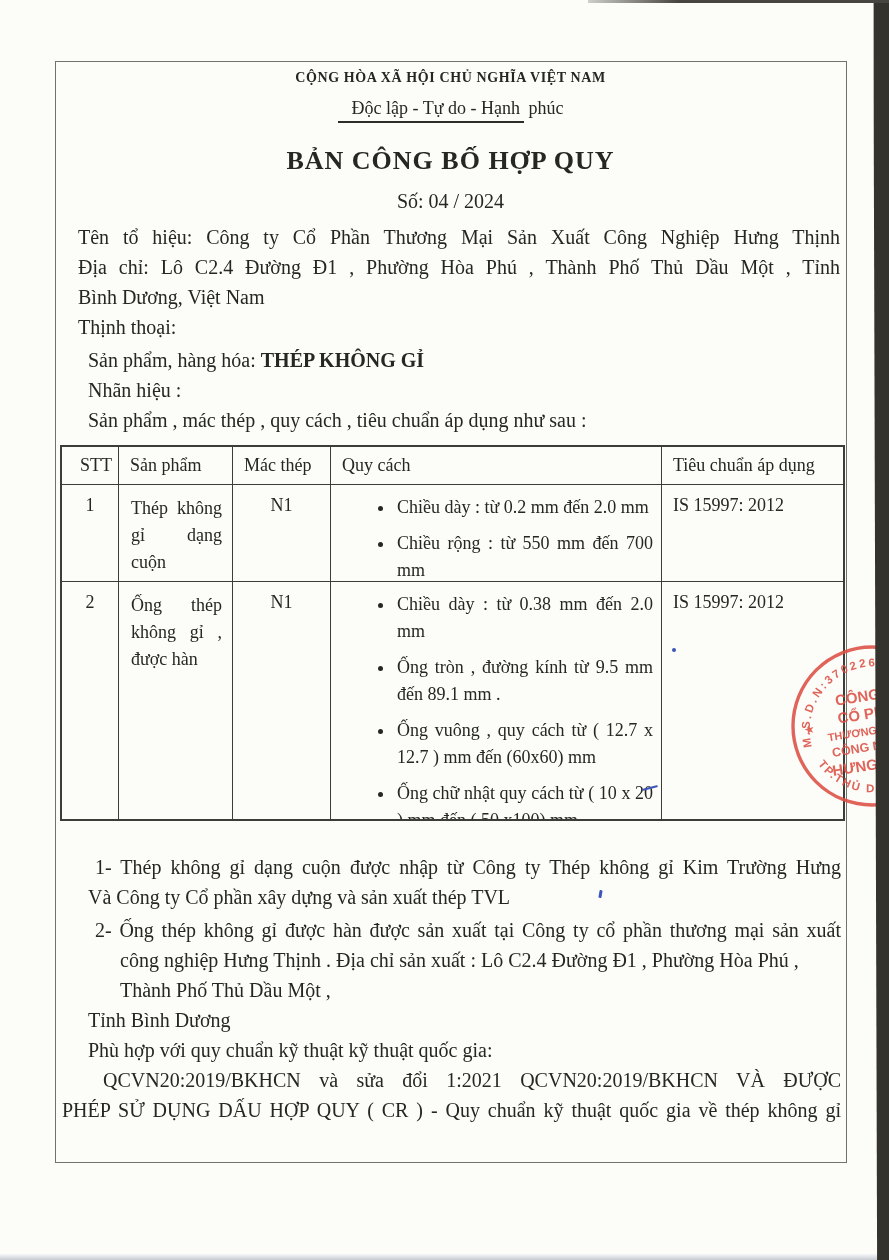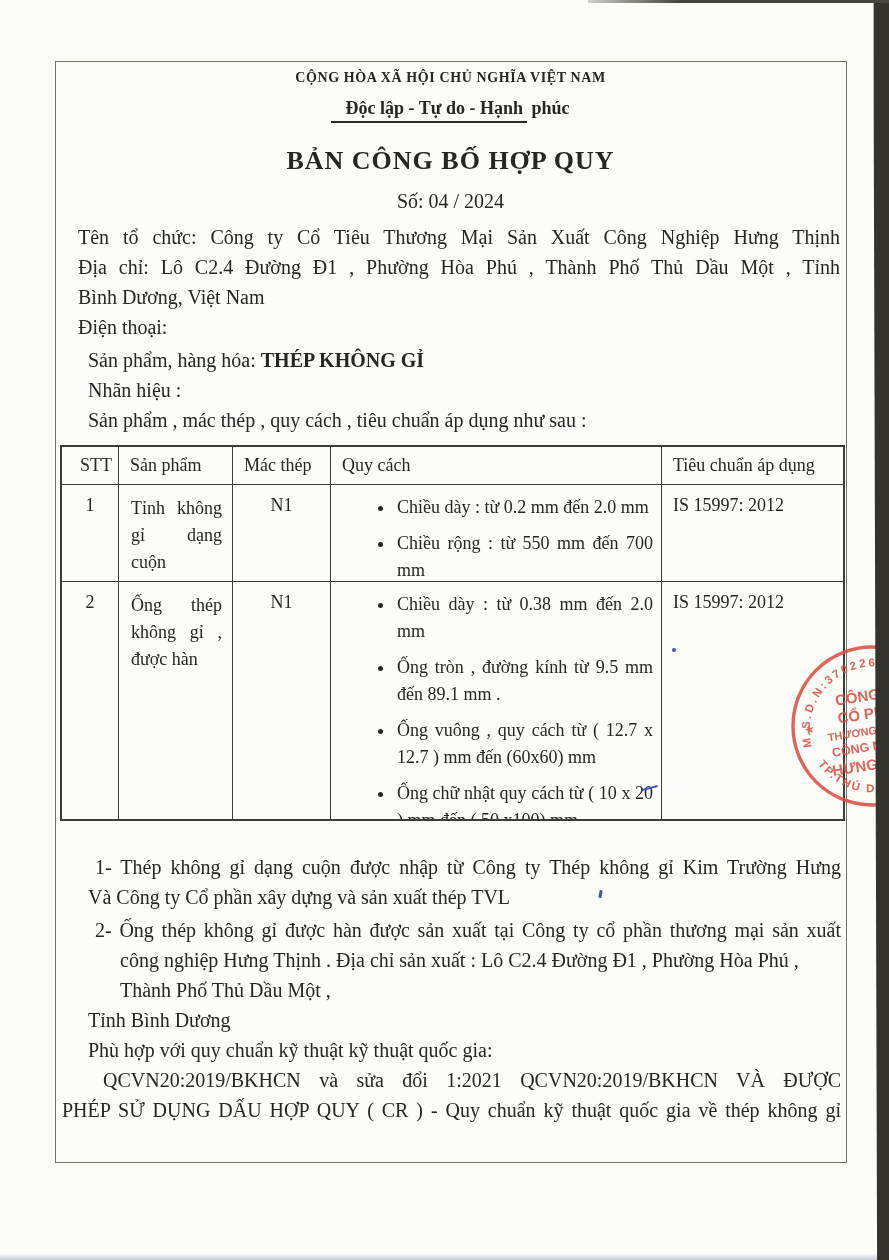--- a/index.html
+++ b/index.html
@@ -15,21 +15,21 @@
     position:absolute;left:55px;top:61px;width:790px;height:1100px;
     border:1.5px solid #72726c;background:transparent;z-index:1;
   }
   .center{text-align:center;}
   .hdr-country{
     position:absolute;left:55px;top:70px;width:791px;
     font-size:14px;font-weight:bold;letter-spacing:.6px;z-index:5;text-align:center;
   }
   .hdr-motto{
     position:absolute;left:55px;top:98px;width:791px;font-size:18px;
-    font-weight:bold;z-index:5;
+    font-weight:normal;z-index:5;
   }
   .hdr-motto .u{
     display:inline-block;border-bottom:2.5px solid #2c2c28;
     padding:0 4px 2px 14px;
   }
   .hdr-title{
     position:absolute;left:55px;top:146px;width:791px;
     font-size:26px;font-weight:bold;letter-spacing:1px;z-index:5;
   }
   .hdr-number{
@@ -112,39 +112,39 @@
 <body>
 
 <div class="frame"></div>
 
 <div class="hdr-country center">CỘNG HÒA XÃ HỘI CHỦ NGHĨA VIỆT NAM</div>
 <div class="hdr-motto center"><span class="u">Độc lập - Tự do - Hạnh</span><span> phúc</span></div>
 <div class="hdr-title center">BẢN CÔNG BỐ HỢP QUY</div>
 <div class="hdr-number center">Số: 04 / 2024</div>
 
 <div class="intro">
-  <div class="jline">Tên tổ chức: Công ty Cổ Tiêu Thương Mại Sản Xuất Công Nghiệp Hưng Thịnh</div>
+  <div class="jline">Tên tổ hiệu: Công ty Cổ Phần Thương Mại Sản Xuất Công Nghiệp Hưng Thịnh</div>
   <div class="jline">Địa chỉ: Lô C2.4 Đường Đ1 , Phường Hòa Phú , Thành Phố Thủ Dầu Một , Tỉnh</div>
   <div>Bình Dương, Việt Nam</div>
-  <div>Điện thoại:</div>
+  <div>Thịnh thoại:</div>
   <div class="ind gap-top"><span>Sản phẩm, hàng hóa: </span><span class="b">THÉP KHÔNG GỈ</span></div>
   <div class="ind">Nhãn hiệu :</div>
   <div class="ind">Sản phẩm , mác thép , quy cách , tiêu chuẩn áp dụng như sau :</div>
 </div>
 
 <div class="qtable">
 
   <div class="cell th c">STT</div>
   <div class="cell th">Sản phẩm</div>
   <div class="cell th">Mác thép</div>
   <div class="cell th">Quy cách</div>
   <div class="cell th last-col">Tiêu chuẩn áp dụng</div>
 
   <div class="cell td-c">1</div>
-  <div class="cell td-prod">Tỉnh không gỉ dạng cuộn</div>
+  <div class="cell td-prod">Thép không gỉ dạng cuộn</div>
   <div class="cell td-c">N1</div>
   <div class="cell">
     <ul class="specs">
       <li>Chiều dày : từ 0.2 mm đến 2.0 mm</li>
       <li>Chiều rộng : từ 550 mm đến 700 mm</li>
     </ul>
   </div>
   <div class="cell td-std last-col">IS 15997: 2012</div>
 
   <div class="cell td-c last-row">2</div>

